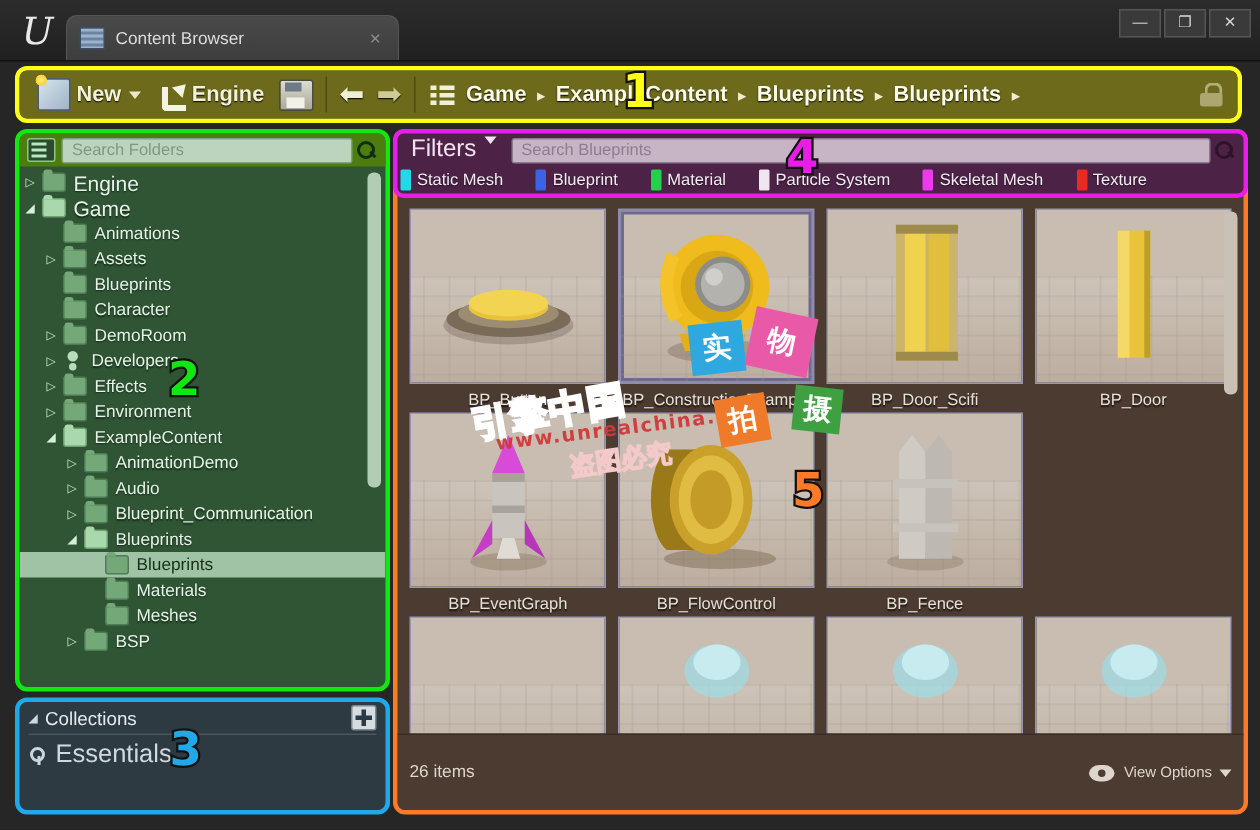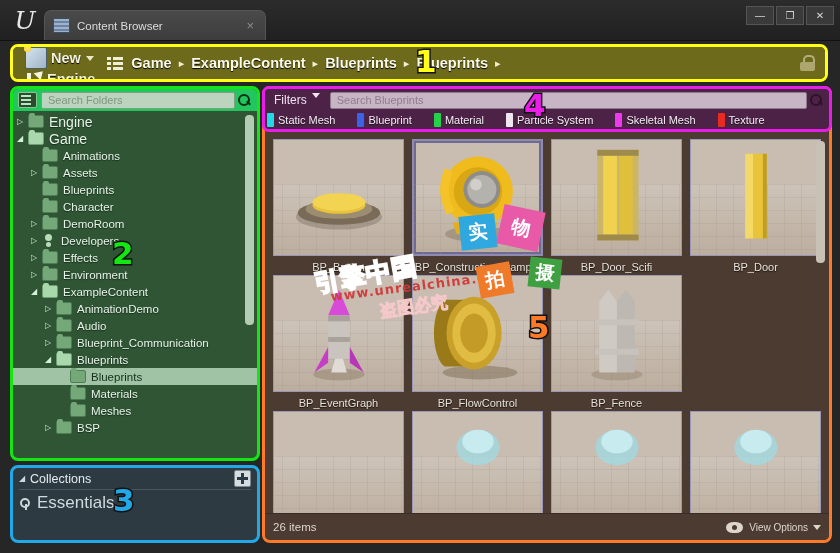--- a/index.html
+++ b/index.html
@@ -27,21 +27,21 @@
   .tab-close{color:#8c8c8c;font-size:13px;line-height:1;padding:0 3px;cursor:pointer;}
   .wbtns{position:absolute;right:6px;top:6px;display:flex;gap:2px;}
   .wbtn{width:26px;height:17px;background:#3a3a3a;border:1px solid #555;
     display:flex;align-items:center;justify-content:center;
     color:#d8d8d8;font-size:10px;line-height:1;cursor:pointer;}
 
   
   .toolbar-wrap{position:absolute;left:10px;top:44px;width:818px;height:38px;
     border:3px solid #ffff18;border-radius:8px;box-sizing:border-box;overflow:hidden;}
   .toolbar{position:absolute;inset:0;background:#6e6a1c;display:flex;align-items:center;}
-  .tb-left{display:flex;align-items:flex-start;height:100%;padding-left:6px;flex-direction:column;}
+  .tb-left{display:flex;align-items:center;height:100%;padding-left:6px;}
   .tb-btn{display:flex;align-items:center;height:100%;padding:0 6px;cursor:pointer;
     color:#f2f2d8;font-size:14.5px;font-weight:bold;text-shadow:0 1px 1px #000;}
   .ic-new{width:20px;height:20px;margin-right:4px;flex:none;position:relative;
     background:linear-gradient(135deg,#d6e4ee,#9fb4c6);border:1px solid #4c5d6b;border-radius:2px;}
   .ic-new:after{content:"";position:absolute;left:-3px;top:-4px;width:9px;height:9px;
     background:radial-gradient(circle,#ffe98a 0%,#ffd23a 55%,transparent 62%);}
   .caret{width:0;height:0;border-left:4px solid transparent;border-right:4px solid transparent;
     border-top:5px solid #e9e9c8;margin-left:5px;}
   .ic-import{width:19px;height:19px;margin-right:3px;flex:none;position:relative;}
   .ic-import:before{content:"";position:absolute;left:2px;top:4px;width:12px;height:12px;
@@ -72,21 +72,21 @@
   .ic-lock:before{content:"";position:absolute;left:3px;top:0;width:8px;height:7px;
     border:2px solid #e6e6c8;border-bottom:none;border-radius:5px 5px 0 0;}
   .ic-lock:after{content:"";position:absolute;left:0;bottom:0;width:15px;height:9px;
     background:#ded9b3;border-radius:2px;}
 
   
   .tree-wrap{position:absolute;left:10px;top:86px;width:250px;height:375px;
     border:3px solid #12e712;border-radius:8px;box-sizing:border-box;overflow:hidden;
     background:#2f5535;}
   .search-folders{position:absolute;left:0;top:0;right:0;height:22px;display:flex;align-items:center;
-    background:#22c55e;padding:0 3px;}
+    background:#4d7c0f;padding:0 3px;}
   .ic-folders{width:17px;height:14px;flex:none;margin:0 4px 0 2px;position:relative;
     background:#2b4a30;border:1px solid #86c78c;border-radius:2px;}
   .ic-folders:after{content:"";position:absolute;left:2px;top:2px;width:10px;height:2px;
     background:#b8e8bd;box-shadow:0 4px 0 #b8e8bd,0 8px 0 #b8e8bd;}
   .sf-input{flex:1;height:17px;background:#bcd4bd;border:1px solid #7ba37f;border-radius:2px;
     display:flex;align-items:center;padding:0 6px;box-sizing:border-box;}
   .sf-input span{color:#7f9880;font-size:11px;}
   .ic-mag{width:15px;height:15px;flex:none;margin:0 2px;position:relative;}
   .ic-mag:before{content:"";position:absolute;left:1px;top:1px;width:8px;height:8px;
     border:2px solid #0e2f12;border-radius:50%;}
@@ -135,21 +135,21 @@
 
   
   .asset-wrap{position:absolute;left:262px;top:86px;width:570px;height:457px;
     border:3px solid #ff7a28;border-radius:8px;box-sizing:border-box;overflow:hidden;
     background:#4b3b30;}
   
   .filter-wrap{position:absolute;left:262px;top:86px;width:570px;height:46px;
     border:3px solid #e81ee8;border-radius:7px;box-sizing:border-box;overflow:hidden;
     background:#4d2247;z-index:6;}
   .frow1{display:flex;align-items:center;height:22px;padding:0 3px;}
-  .filters-btn{display:flex;align-items:flex-start;color:#f2e2f2;font-size:12px;
+  .filters-btn{display:flex;align-items:flex-start;color:#f2e2f2;font-size:16px;
     padding:0 6px;cursor:pointer;}
   .filters-btn .caret{border-top-color:#f2e2f2;}
   .fsearch{flex:1;height:17px;margin-left:4px;background:#c7b5c6;border:1px solid #8d7a8c;
     border-radius:2px;display:flex;align-items:center;padding:0 6px;box-sizing:border-box;}
   .fsearch span{color:#8e7d8e;font-size:11px;}
   .ic-mag.pink:before{border-color:#2d132a;}
   .ic-mag.pink:after{background:#2d132a;}
   .frow2{display:flex;align-items:center;height:18px;padding:0 2px;gap:18px;}
   .chip{display:flex;align-items:center;height:16px;padding:0 4px 0 0;}
   .chip i{width:7px;height:14px;display:block;margin-right:4px;border-radius:1px;}
@@ -163,21 +163,21 @@
     background:linear-gradient(#c9bcb0 0%,#c9bcb0 38%,#cdc3b8 38%,#bcae9f 100%);}
   .thumb.sel{border:2px solid #8f8ab0;box-shadow:0 0 0 2px #6f6a90 inset;}
   .floor{position:absolute;left:-20%;right:-20%;bottom:0;height:62%;
     background-image:linear-gradient(90deg,rgba(160,150,140,.22) 1px,transparent 1px),
                      linear-gradient(rgba(160,150,140,.22) 1px,transparent 1px);
     background-size:17px 13px;}
   .cname{text-align:center;color:#e7e1da;font-size:11px;margin-top:5px;
     text-shadow:0 1px 1px rgba(0,0,0,.7);white-space:nowrap;overflow:hidden;}
 
   .statusbar{position:absolute;left:0;right:0;bottom:0;height:26px;background:#4b3b30;
-    display:flex;align-items:center;padding:0 8px;border-top:1px solid #3a2d25;}
+    display:flex;align-items:center;padding:12px 8px;border-top:1px solid #3a2d25;}
   .status-left{color:#ded6cd;font-size:11.5px;}
   .status-right{margin-left:auto;display:flex;align-items:center;color:#ded6cd;
     font-size:10px;cursor:pointer;}
   .ic-eye{width:17px;height:11px;margin-right:6px;flex:none;position:relative;
     background:#ded6cd;border-radius:50%/60% 60% 60% 60%;}
   .ic-eye:after{content:"";position:absolute;left:6px;top:3px;width:5px;height:5px;
     border-radius:50%;background:#4b3b30;}
   .status-right .caret{border-top-color:#ded6cd;}
   .grid-sb{position:absolute;right:4px;top:52px;width:9px;height:122px;
     background:#c9c0b6;border-radius:4px;z-index:5;cursor:pointer;}

